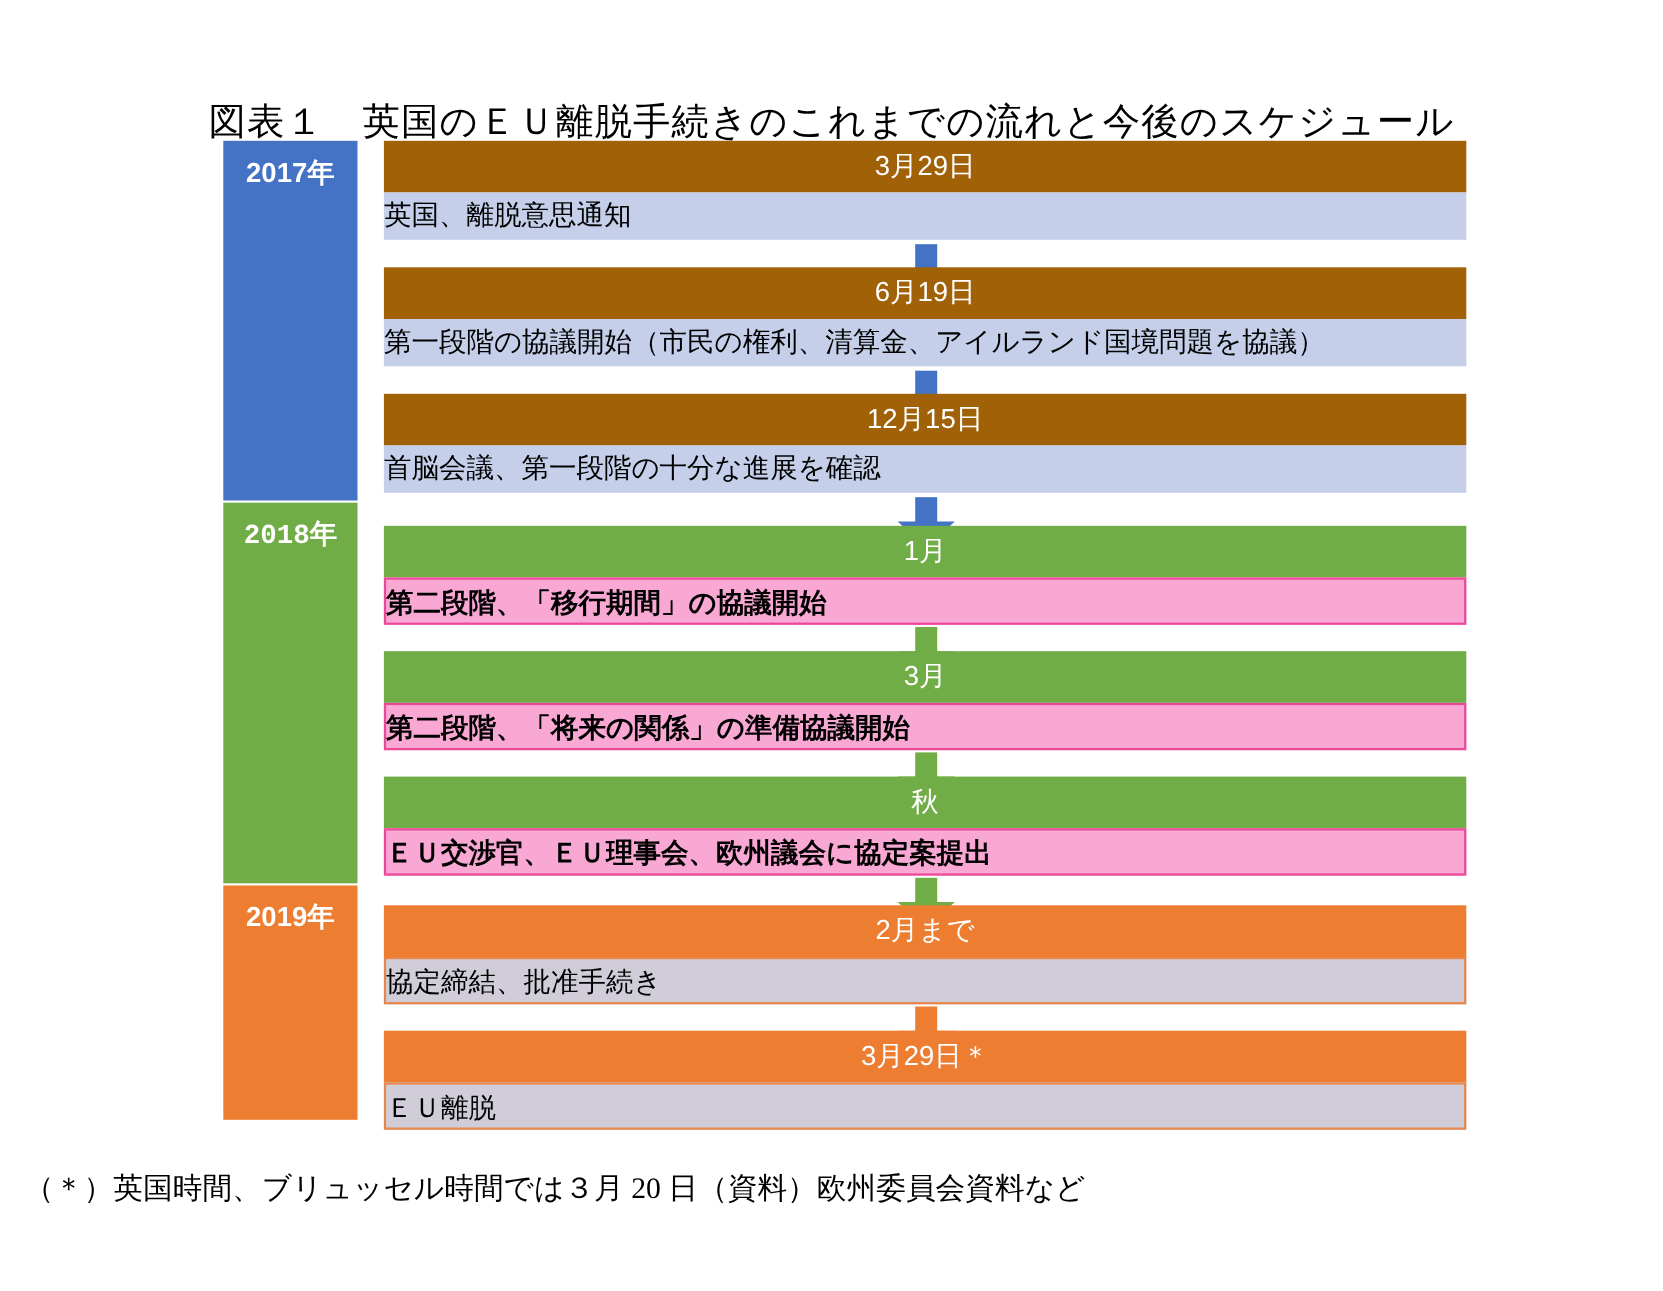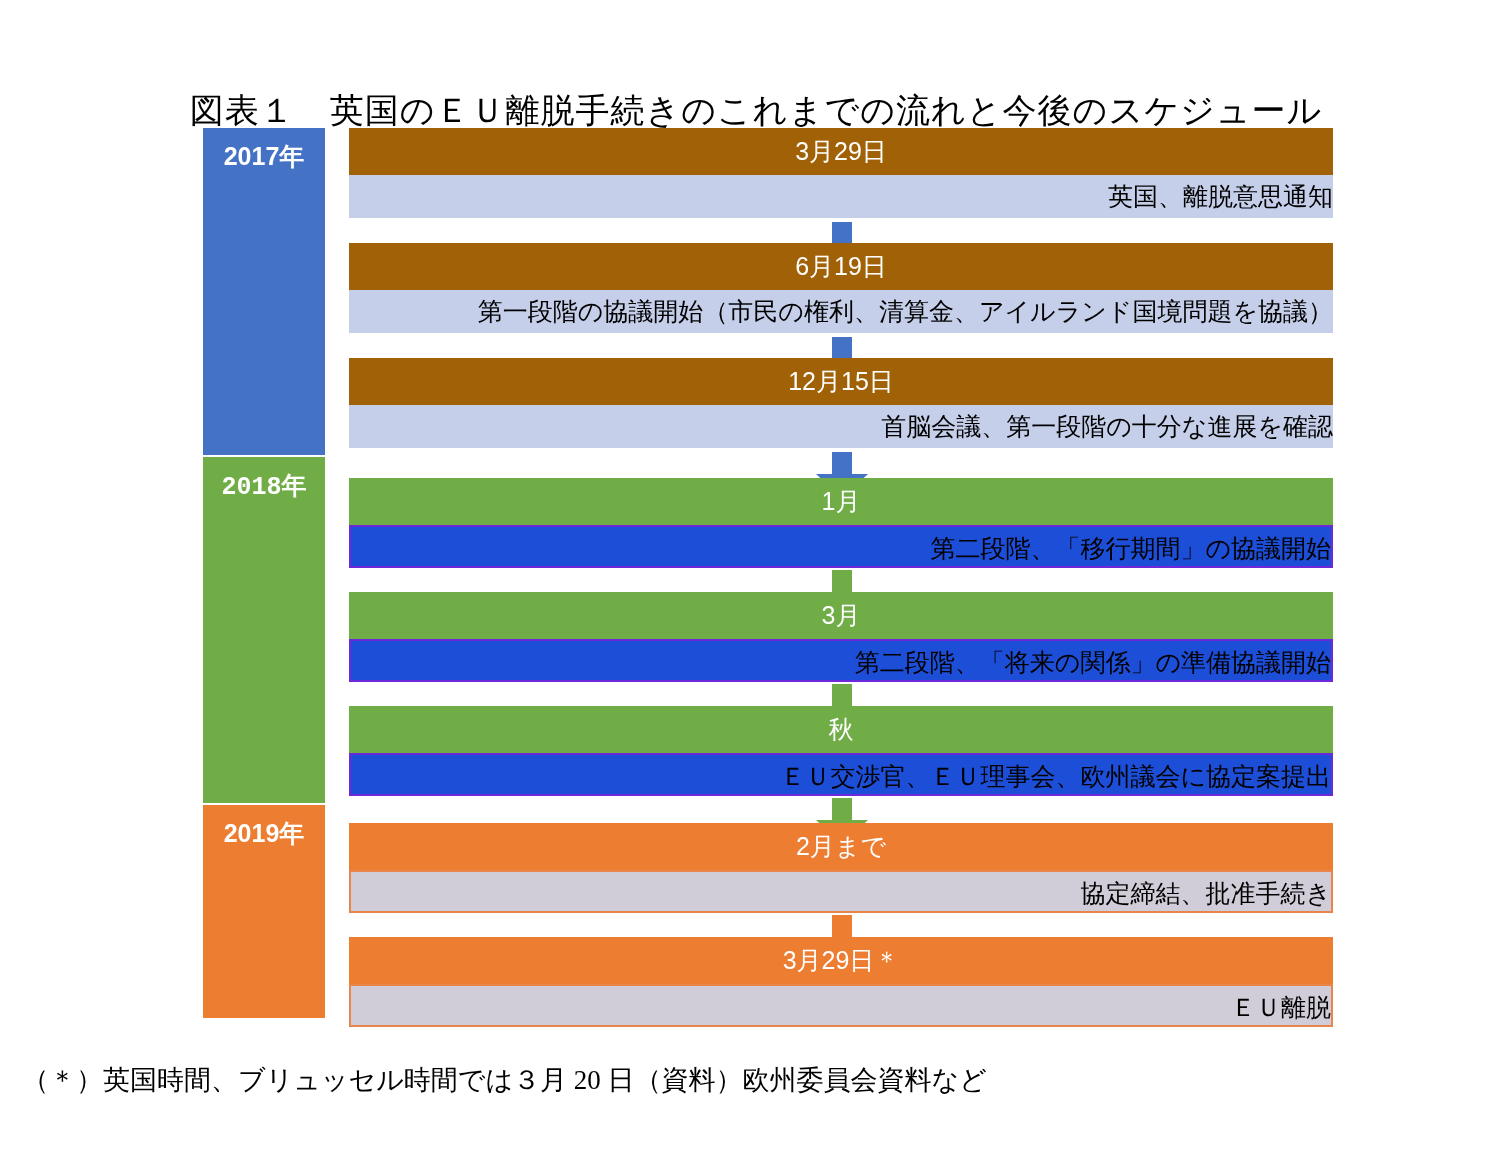--- a/index.html
+++ b/index.html
@@ -66,32 +66,32 @@
     height: 47px;
     line-height: 47px;
     text-align: center;
     color: #ffffff;
     font-size: 25px;
     box-sizing: border-box;
   }
   .event-body {
     height: 43px;
     line-height: 43px;
-    text-align: right;
+    text-align: left;
     color: #000000;
     font-size: 25px;
     box-sizing: border-box;
   }
 
   
   .v-blue  .event-head { background: #a16207; }
   .v-blue  .event-body { background: #C5CFE9; }
   
   .v-green .event-head { background: #70AD47; }
-  .v-green .event-body { background: #1d4ed8; border: 2px solid #6d28d9; }
+  .v-green .event-body { background: #f9a8d4; border: 2px solid #ec4899; font-weight: bold; }
   
   .v-orange .event-head { background: #ED7D31; }
   .v-orange .event-body { background: #D1CDD8; border: 2px solid #E8854A; }
 
   
   .arrow {
     position: absolute;
     left: 816px;
     width: 52px;
     height: 46px;

